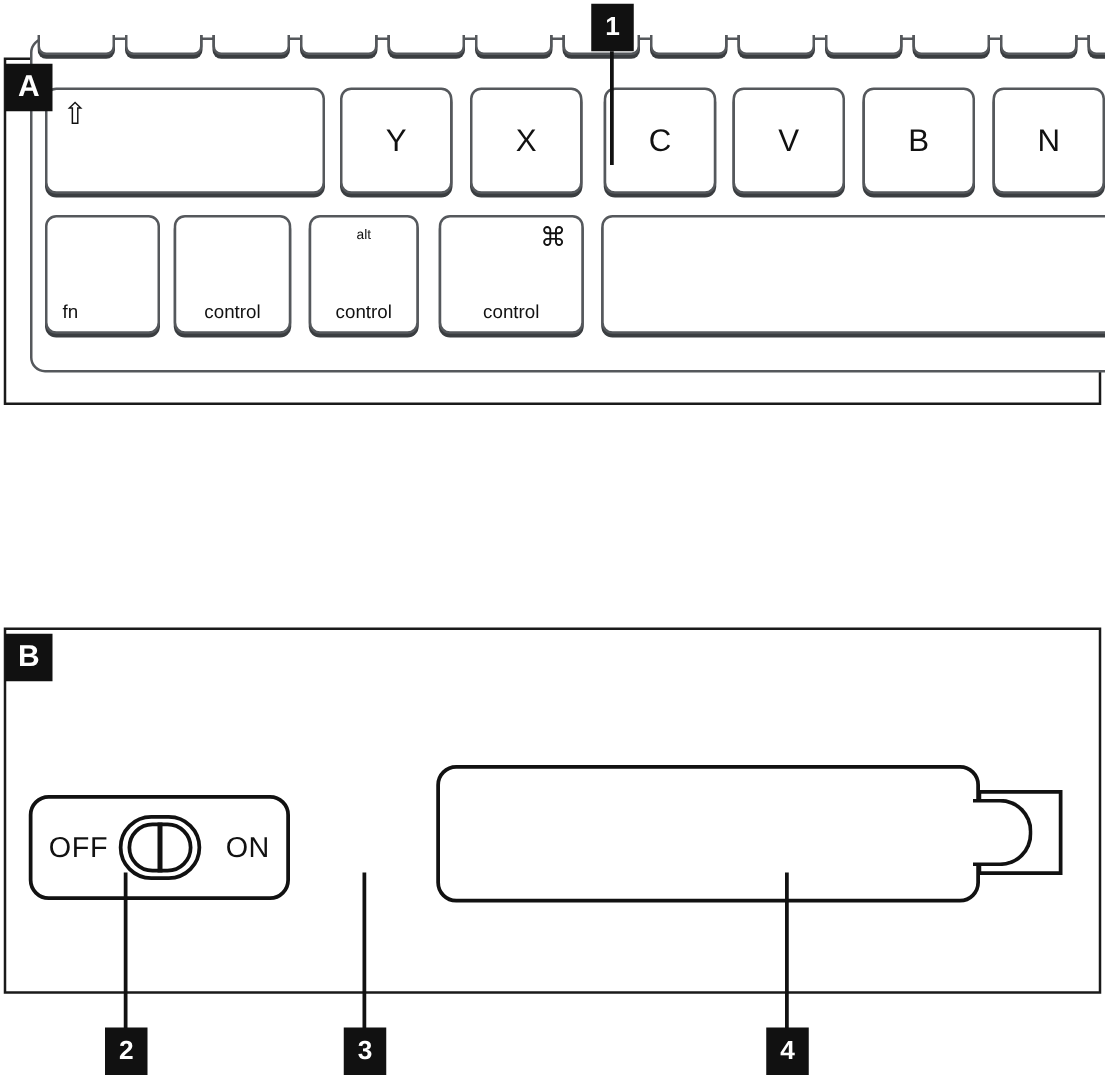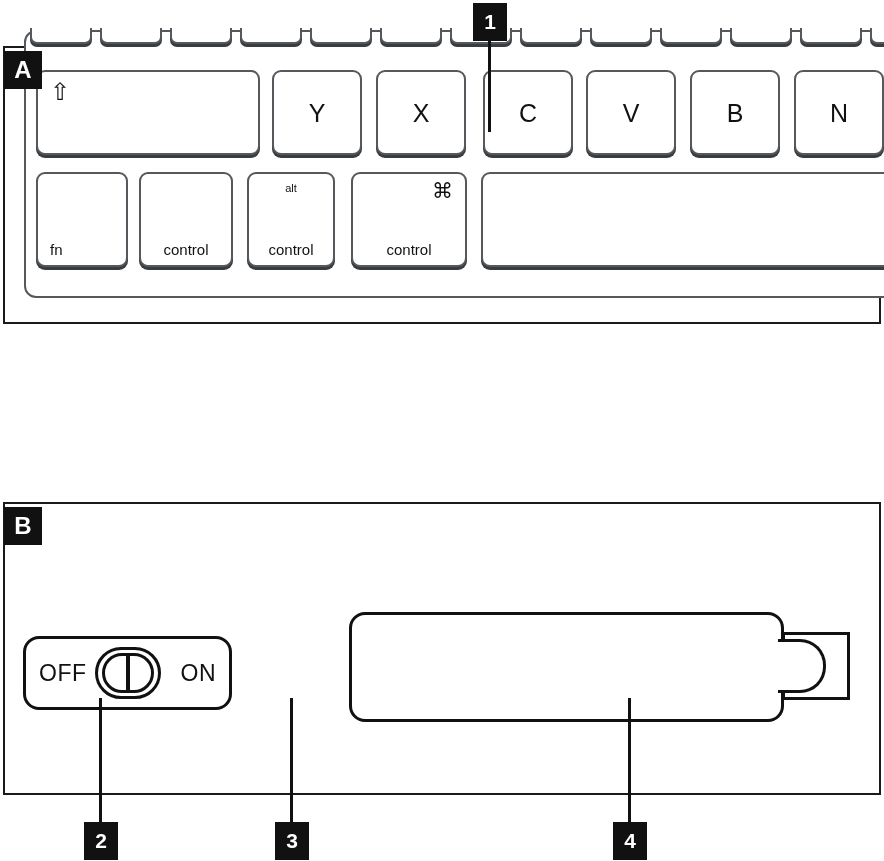--- a/index.html
+++ b/index.html
@@ -179,21 +179,21 @@
     color: #111111;
     line-height: 1;
   }
 
   
   #power-switch {
     position: absolute;
     left: 23px;
     top: 636px;
     width: 209px;
-    height: 74px;
+    height: 84px;
     border: 3px solid #111111;
     border-radius: 16px;
     box-sizing: border-box;
     background: #ffffff;
     z-index: 20;
     padding-left: 12px;
   }
   #switch-label-off {
     position: absolute;
     left: 13px;

